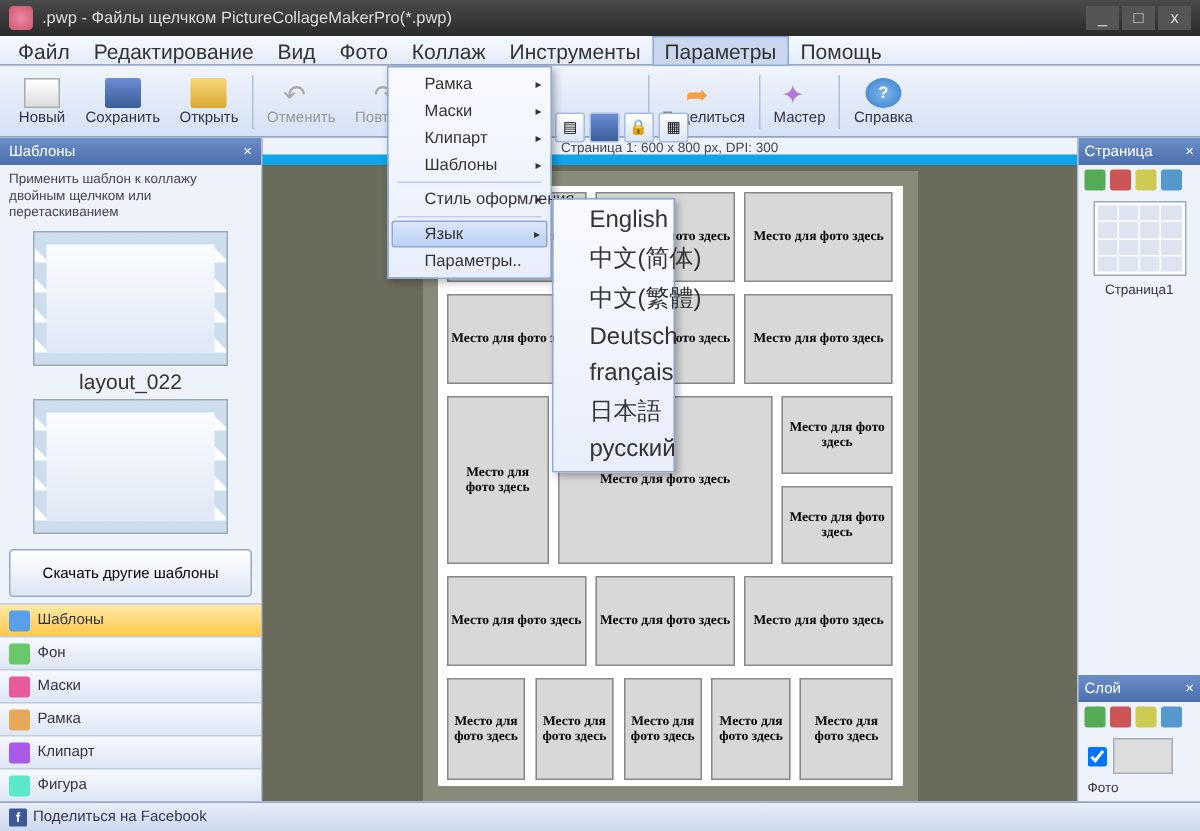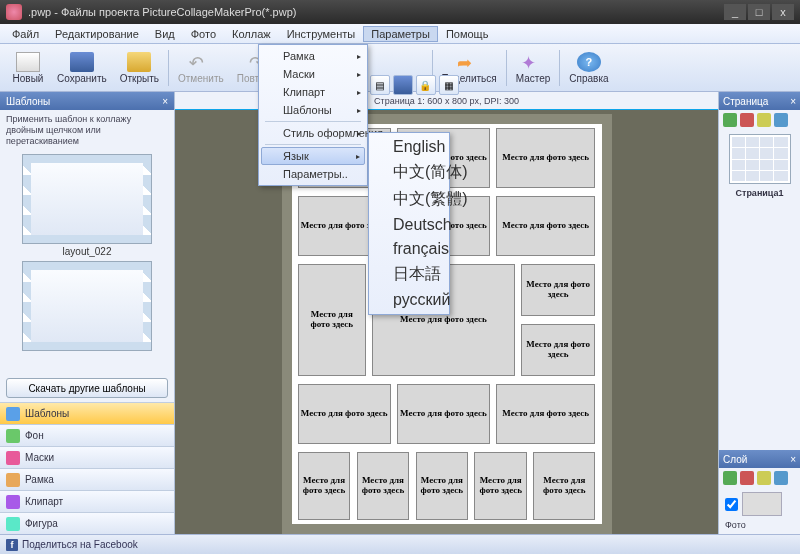--- a/index.html
+++ b/index.html
@@ -4,77 +4,77 @@
 <style>
 * { box-sizing: border-box; margin: 0; padding: 0; font-family: Tahoma, Arial, sans-serif; }
 body { width: 800px; height: 554px; background: #3a3a3a; overflow: hidden; font-size: 11px; }
 .window { width: 800px; height: 554px; background: #3a3a3a; position: relative; }
 .titlebar { height: 24px; background: linear-gradient(#4a4a4a,#2a2a2a); color: #ddd; display: flex; align-items: center; padding: 0 6px; }
 .titlebar .icon { width: 16px; height: 16px; background: radial-gradient(circle,#e8a,#c56); border-radius: 3px; margin-right: 6px; }
 .titlebar .title { flex: 1; font-size: 11px; }
 .winbtns { display: flex; gap: 2px; }
 .winbtn { width: 22px; height: 16px; background: #555; color: #ddd; display: flex; align-items: center; justify-content: center; font-size: 11px; cursor: default; }
 .menubar { height: 20px; background: linear-gradient(#f5f8ff,#e4ecfa); display: flex; align-items: center; padding: 0 4px; border-bottom: 1px solid #aabcdd; }
-.menuitem { padding: 2px 8px; font-size: 11px; color: #333; }
+.menuitem { padding: 2px 8px; font-size: 14px; color: #333; }
 .menuitem.open { background: #c9d8f0; border: 1px solid #8fa9d6; padding: 1px 7px; }
 .toolbar { height: 48px; background: linear-gradient(#f0f4fc,#d5e1f5); display: flex; align-items: center; padding: 0 6px; border-bottom: 1px solid #a8b8d8; gap: 1px; }
 .tbtn { display: flex; flex-direction: column; align-items: center; padding: 2px 6px; min-width: 44px; }
 .tbtn .ticon { width: 24px; height: 20px; margin-bottom: 1px; }
 .tbtn .tlabel { font-size: 10px; color: #334; }
 .tbtn.disabled .tlabel { color: #999; }
 .tsep { width: 1px; height: 36px; background: #b0c0da; margin: 0 2px; }
 .subtoolbar { position: absolute; left: 370px; top: 73px; height: 24px; display: flex; align-items: center; gap: 3px; }
 .sbtn { width: 20px; height: 20px; background: linear-gradient(#fff,#dbe6f7); border: 1px solid #a8bcdd; border-radius: 2px; display: flex; align-items: center; justify-content: center; font-size: 10px; }
 .content { display: flex; height: calc(554px - 24px - 20px - 48px - 20px); }
 .leftpanel { width: 175px; background: #eef2fa; display: flex; flex-direction: column; border-right: 1px solid #b0c0d8; }
 .lp-header { height: 18px; background: linear-gradient(#6b8ec8,#4c70ae); color: #fff; font-size: 10px; padding: 2px 6px; display: flex; align-items: center; justify-content: space-between; }
 .lp-hint { font-size: 9px; color: #445; padding: 4px 6px; line-height: 1.2; }
 .lp-dd { margin: 2px 4px; height: 18px; background: #fff; border: 1px solid #9ab; font-size: 10px; padding: 0 4px; display: flex; align-items: center; justify-content: space-between; }
 .lp-templates { flex: 1; overflow: hidden; padding: 4px; }
 .tpl { text-align: center; margin-bottom: 4px; }
 .tpl-thumb { width: 130px; height: 90px; background: #cde; margin: 0 auto 2px; border: 1px solid #9ab; background-image: linear-gradient(45deg,#fff 25%,transparent 25%),linear-gradient(-45deg,#fff 25%,transparent 25%); background-size: 20px 20px; position: relative; }
 .tpl-thumb::after { content:""; position:absolute; inset:8px; background:linear-gradient(#fafcff,#e0e8f5); }
-.tpl-label { font-size: 10px; color: #333; }
-.lp-dlbtn { margin: 4px 6px; height: 20px; background: linear-gradient(#fff,#dde6f5); border: 1px solid #9ab; border-radius: 3px; font-size: 10px; display: flex; align-items: center; justify-content: center; }
+.tpl-label { font-size: 14px; color: #333; }
+.lp-dlbtn { margin: 4px 6px; height: 32px; background: linear-gradient(#fff,#dde6f5); border: 1px solid #9ab; border-radius: 3px; font-size: 10px; display: flex; align-items: center; justify-content: center; }
 .lp-tabs { }
 .lp-tab { height: 22px; background: linear-gradient(#f6f9ff,#dde6f5); border-top: 1px solid #c0cde0; display: flex; align-items: center; padding: 0 6px; font-size: 10px; color: #334; gap: 5px; }
 .lp-tab.active { background: linear-gradient(#ffe9a8,#ffc94a); }
 .lp-tab .tabicon { width: 14px; height: 14px; border-radius: 2px; }
 .canvas-area { flex: 1; background: #6b6b5c; position: relative; display: flex; flex-direction: column; }
-.canvas-info { height: 18px; background: #eef2fa; font-size: 9px; color: #445; display: flex; align-items: center; justify-content: center; border-bottom: 1px solid #0ea5e9; }
+.canvas-info { height: 18px; background: #eef2fa; font-size: 9px; color: #445; display: flex; align-items: center; justify-content: center; border-bottom: 7px solid #0ea5e9; }
 .canvas-scroll { flex: 1; overflow: hidden; display: flex; align-items: flex-start; justify-content: center; padding: 4px 0; }
 .page { width: 330px; height: 420px; background: #8a8a7a; padding: 10px; position: relative; }
 .page-inner { width: 100%; height: 100%; background: #fff; position: relative; }
 .ph { position: absolute; background: #d8d8d8; border: 1px solid #888; display: flex; align-items: center; justify-content: center; text-align: center; font-size: 9px; font-family: "Times New Roman", serif; font-weight: bold; line-height: 1.1; padding: 2px; }
 .rightpanel { width: 82px; background: #eef2fa; border-left: 1px solid #b0c0d8; display: flex; flex-direction: column; }
 .rp-header { height: 18px; background: linear-gradient(#6b8ec8,#4c70ae); color: #fff; font-size: 10px; padding: 2px 4px; display: flex; align-items: center; justify-content: space-between; }
 .rp-icons { height: 20px; display: flex; align-items: center; gap: 3px; padding: 0 4px; }
 .ricon { width: 14px; height: 14px; border-radius: 2px; }
 .rp-thumb { width: 62px; height: 50px; background: #fff; border: 1px solid #9ab; margin: 4px auto; display: grid; grid-template-columns: repeat(4,1fr); grid-template-rows: repeat(4,1fr); gap: 1px; padding: 2px; }
 .rp-thumb div { background: #dde4f0; }
-.rp-label { font-size: 9px; text-align: center; color: #334; font-weight: bold; }
+.rp-label { font-size: 9px; text-align: center; color: #334; }
 .rp-spacer { flex: 1; }
 .statusbar { height: 20px; background: linear-gradient(#e8eef9,#cdd9ee); border-top: 1px solid #a8b8d8; display: flex; align-items: center; padding: 0 6px; gap: 4px; font-size: 10px; color: #335; }
 .fbicon { width: 12px; height: 12px; background: #3b5998; color: #fff; display: flex; align-items: center; justify-content: center; font-weight: bold; font-size: 9px; border-radius: 1px; }
 
 .dropdown { position: absolute; background: linear-gradient(#f8faff,#e8eefb); border: 1px solid #8fa9d6; box-shadow: 2px 2px 5px rgba(0,0,0,.3); padding: 2px; font-size: 11px; z-index: 100; }
 .dd-item { padding: 3px 18px 3px 22px; color: #333; white-space: nowrap; position: relative; }
 .dd-item.hover { background: linear-gradient(#d9e5fb,#bcd1f5); border: 1px solid #8fa9d6; padding: 2px 17px 2px 21px; border-radius: 2px; }
 .dd-item .arrow { position: absolute; right: 4px; top: 50%; transform: translateY(-50%); font-size: 8px; }
 .dd-sep { height: 1px; background: #c0cde0; margin: 2px 4px; }
 
 .submenu { position: absolute; background: linear-gradient(#f8faff,#e8eefb); border: 1px solid #8fa9d6; box-shadow: 2px 2px 5px rgba(0,0,0,.3); padding: 2px; font-size: 16px; z-index: 101; }
 </style>
 </head>
 <body>
 
 <div class="window">
   <div class="titlebar">
     <div class="icon"></div>
-    <div class="title">.pwp - Файлы проекта PictureCollageMakerPro(*.pwp)</div>
+    <div class="title">.pwp - Файлы щелчком PictureCollageMakerPro(*.pwp)</div>
     <div class="winbtns">
       <div class="winbtn">_</div>
       <div class="winbtn">□</div>
       <div class="winbtn">x</div>
     </div>
   </div>
 
   <div class="menubar">
     <div class="menuitem">Файл</div>
     <div class="menuitem">Редактирование</div>

